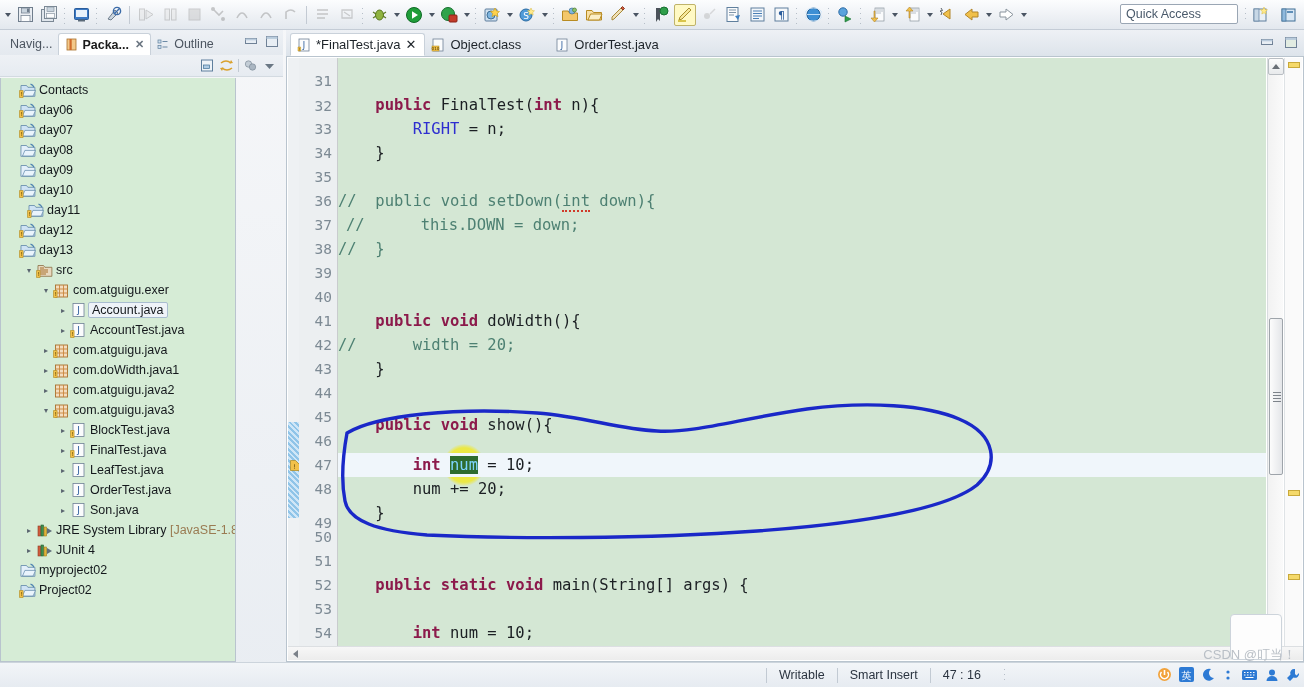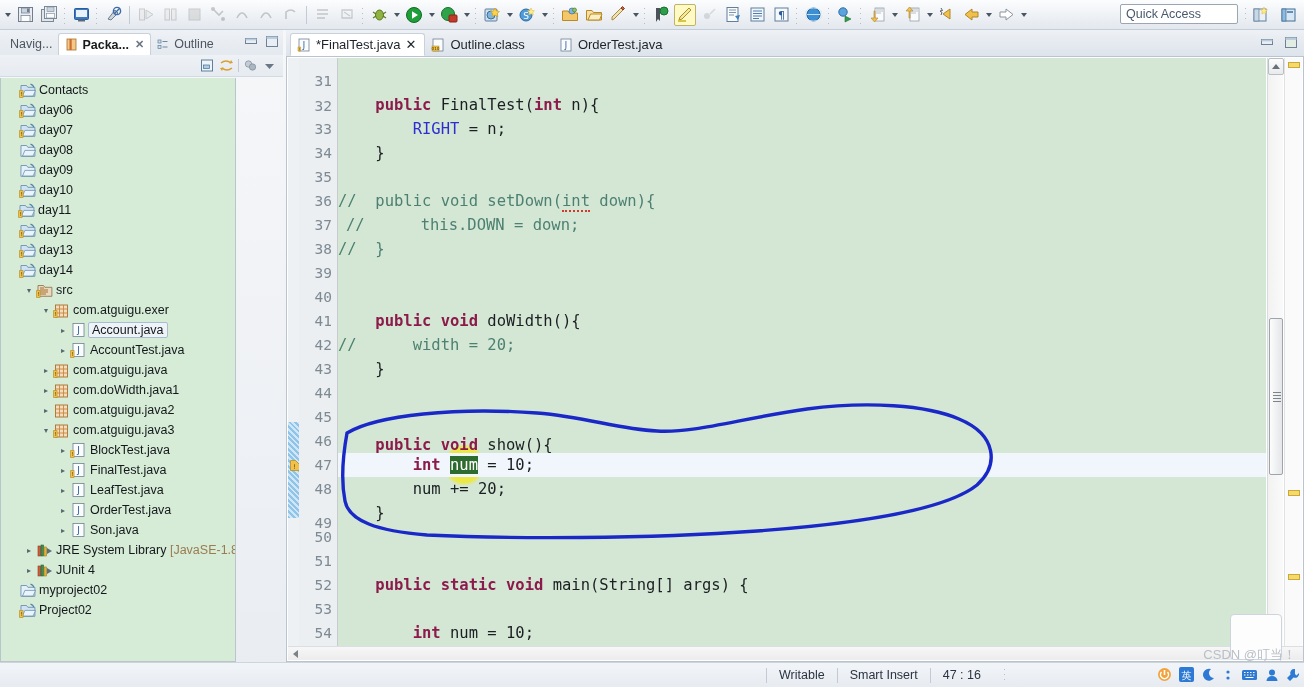--- a/index.html
+++ b/index.html
@@ -181,21 +181,21 @@
   }
   .cl {
     position: absolute; left: 0; right: 0; height: 24px; line-height: 24px;
     font-family: "DejaVu Sans Mono", monospace; font-size: 15.5px;
     white-space: pre; color: #1b1f23;
   }
   .cl.current { background: #f0f6fb; }
   .kw  { color: #8c1a4b; font-weight: bold; }
   .cm  { color: #4d8072; }
   .cn  { color: #2e2ed0; }
-  .sel { background: #2e6b2e; color: #ffffff; }
+  .sel { background: #2e6b2e; color: #7dd3fc; }
   .squig {
     border-bottom: 2px dotted #d03a2a;
   }
   #sel-glow {
     position: absolute; width: 42px; height: 42px; border-radius: 50%;
     background: radial-gradient(circle, rgba(240,232,40,.95) 0%, rgba(240,232,40,.82) 58%, rgba(240,232,40,0) 72%);
     pointer-events: none;
   }
   #caret-cursor {
     position: absolute; width: 9px; height: 20px; pointer-events: none;
@@ -693,21 +693,21 @@
           <span class="twist"></span>
           <span class="ticon"><svg width="17" height="16" viewBox="0 0 17 16">
               <path d="M2 3.5 h5.5 l1.4 1.8 h7 v9 h-14 Z" fill="#cfe3f4" stroke="#5f86a8" stroke-width=".8"></path>
               <path d="M3.5 14 l2.4 -5.6 h10.6 l-2.4 5.6 Z" fill="#eaf4fc" stroke="#5f86a8" stroke-width=".7"></path>
               <path d="M11.5 2.2 q2.6 0.6 3.4 3" fill="none" stroke="#4a7fb0" stroke-width="1.2"></path>
               <path d="M0.5 8.5 l3.6 0 0 7 -3.6 0Z" fill="#f2c14a" stroke="#b08a1e" stroke-width=".6"></path>
               <text x="2.3" y="14.4" font-size="5.6" fill="#5e4200" text-anchor="middle" font-family="DejaVu Sans">!</text>
             </svg></span>
           <span class="tlabel">day10</span>
         </div>
-        <div class="tnode" style="padding-left: 3px;">
+        <div class="tnode" style="padding-left: 12px;">
           <span class="twist"></span>
           <span class="ticon"><svg width="17" height="16" viewBox="0 0 17 16">
               <path d="M2 3.5 h5.5 l1.4 1.8 h7 v9 h-14 Z" fill="#cfe3f4" stroke="#5f86a8" stroke-width=".8"></path>
               <path d="M3.5 14 l2.4 -5.6 h10.6 l-2.4 5.6 Z" fill="#eaf4fc" stroke="#5f86a8" stroke-width=".7"></path>
               <path d="M11.5 2.2 q2.6 0.6 3.4 3" fill="none" stroke="#4a7fb0" stroke-width="1.2"></path>
               <path d="M0.5 8.5 l3.6 0 0 7 -3.6 0Z" fill="#f2c14a" stroke="#b08a1e" stroke-width=".6"></path>
               <text x="2.3" y="14.4" font-size="5.6" fill="#5e4200" text-anchor="middle" font-family="DejaVu Sans">!</text>
             </svg></span>
           <span class="tlabel">day11</span>
         </div>
@@ -725,31 +725,20 @@
         <div class="tnode" style="padding-left: 4px;">
           <span class="twist"></span>
           <span class="ticon"><svg width="17" height="16" viewBox="0 0 17 16">
               <path d="M2 3.5 h5.5 l1.4 1.8 h7 v9 h-14 Z" fill="#cfe3f4" stroke="#5f86a8" stroke-width=".8"></path>
               <path d="M3.5 14 l2.4 -5.6 h10.6 l-2.4 5.6 Z" fill="#eaf4fc" stroke="#5f86a8" stroke-width=".7"></path>
               <path d="M11.5 2.2 q2.6 0.6 3.4 3" fill="none" stroke="#4a7fb0" stroke-width="1.2"></path>
               <path d="M0.5 8.5 l3.6 0 0 7 -3.6 0Z" fill="#f2c14a" stroke="#b08a1e" stroke-width=".6"></path>
               <text x="2.3" y="14.4" font-size="5.6" fill="#5e4200" text-anchor="middle" font-family="DejaVu Sans">!</text>
             </svg></span>
           <span class="tlabel">day13</span>
-        </div>
-        <div class="tnode" style="padding-left: 4px;">
-          <span class="twist"></span>
-          <span class="ticon"><svg width="17" height="16" viewBox="0 0 17 16">
-              <path d="M2 3.5 h5.5 l1.4 1.8 h7 v9 h-14 Z" fill="#cfe3f4" stroke="#5f86a8" stroke-width=".8"></path>
-              <path d="M3.5 14 l2.4 -5.6 h10.6 l-2.4 5.6 Z" fill="#eaf4fc" stroke="#5f86a8" stroke-width=".7"></path>
-              <path d="M11.5 2.2 q2.6 0.6 3.4 3" fill="none" stroke="#4a7fb0" stroke-width="1.2"></path>
-              <path d="M0.5 8.5 l3.6 0 0 7 -3.6 0Z" fill="#f2c14a" stroke="#b08a1e" stroke-width=".6"></path>
-              <text x="2.3" y="14.4" font-size="5.6" fill="#5e4200" text-anchor="middle" font-family="DejaVu Sans">!</text>
-            </svg></span>
-          <span class="tlabel">day14</span>
         </div>
         <div class="tnode" style="padding-left: 21px;">
           <span class="twist">▾</span>
           <span class="ticon"><svg width="17" height="16" viewBox="0 0 17 16">
               <path d="M2 3.5 h5.5 l1.4 1.8 h7 v9 h-14 Z" fill="#e8d9c0" stroke="#8a6f44" stroke-width=".8"></path>
               <path d="M4 6 h4 M4 8 h8 M4 10 h8 M4 12 h6" stroke="#a8702c" stroke-width="1"></path>
               <path d="M0.5 8.5 l3.6 0 0 7 -3.6 0Z" fill="#f2c14a" stroke="#b08a1e" stroke-width=".6"></path>
               <text x="2.3" y="14.4" font-size="5.6" fill="#5e4200" text-anchor="middle" font-family="DejaVu Sans">!</text>
             </svg></span>
           <span class="tlabel">src</span>
@@ -924,21 +913,21 @@
       </div>
 
       <div class="etab">
         <span>
           <svg class="ic" width="14" height="14" viewBox="0 0 14 14">
             <rect x="2" y="1" width="10" height="12" fill="#fbfcfd" stroke="#6f8196" stroke-width=".8"></rect>
             <rect x="1" y="8" width="7" height="5" fill="#f2c14a" stroke="#b08a1e" stroke-width=".5"></rect>
             <text x="4.5" y="12.2" font-size="4.2" fill="#4a3600" text-anchor="middle" font-family="DejaVu Sans">010</text>
           </svg>
         </span>
-        <span>Outline.class</span>
+        <span>Object.class</span>
       </div>
 
       <div class="etab" style="margin-left:20px;">
         <span>
           <svg class="ic" width="14" height="14" viewBox="0 0 14 14">
             <rect x="2" y="1" width="10" height="12" fill="#fbfcfd" stroke="#6f8196" stroke-width=".8"></rect>
             <text x="7" y="10" font-size="8" fill="#2a5c9b" text-anchor="middle" font-family="DejaVu Sans">J</text>
           </svg>
         </span>
         <span>OrderTest.java</span>
@@ -1023,21 +1012,21 @@
           <div class="cl" style="top: 131px;"><span class="cm">//  public void setDown(<span class="squig">int</span> down){</span></div>
           <div class="cl" style="top: 155px; margin-left: 8px;"><span class="cm">//      this.DOWN = down;</span></div>
           <div class="cl" style="top: 179px;"><span class="cm">//  }</span></div>
           <div class="cl" style="top: 203px;"></div>
           <div class="cl" style="top: 227px;"></div>
           <div class="cl" style="top: 251px;">&nbsp;&nbsp;&nbsp;&nbsp;<span class="kw">public</span>&nbsp;<span class="kw">void</span>&nbsp;doWidth(){</div>
           <div class="cl" style="top: 275px;"><span class="cm">//      width = 20;</span></div>
           <div class="cl" style="top: 299px;">&nbsp;&nbsp;&nbsp;&nbsp;}</div>
           <div class="cl" style="top: 323px;"></div>
           <div class="cl" style="top: 347px;"></div>
-          <div class="cl" style="top: 355px; margin-top: 20px;">&nbsp;&nbsp;&nbsp;&nbsp;<span class="kw">public</span>&nbsp;<span class="kw">void</span>&nbsp;show(){</div>
+          <div class="cl" style="top: 355px;">&nbsp;&nbsp;&nbsp;&nbsp;<span class="kw">public</span>&nbsp;<span class="kw">void</span>&nbsp;show(){</div>
           <div class="cl current" style="top: 395px;">&nbsp;&nbsp;&nbsp;&nbsp;&nbsp;&nbsp;&nbsp;&nbsp;<span class="kw">int</span>&nbsp;<span class="sel">num</span>&nbsp;=&nbsp;10;</div>
           <div class="cl" style="top: 419px;">&nbsp;&nbsp;&nbsp;&nbsp;&nbsp;&nbsp;&nbsp;&nbsp;num&nbsp;+=&nbsp;20;</div>
           <div class="cl" style="top: 443px;">&nbsp;&nbsp;&nbsp;&nbsp;}</div>
           <div class="cl" style="top: 467px;"></div>
           <div class="cl" style="top: 491px;"></div>
           <div class="cl" style="top: 515px;">&nbsp;&nbsp;&nbsp;&nbsp;<span class="kw">public</span>&nbsp;<span class="kw">static</span>&nbsp;<span class="kw">void</span>&nbsp;main(String[]&nbsp;args)&nbsp;{</div>
           <div class="cl" style="top: 539px;"></div>
           <div class="cl" style="top: 563px;">&nbsp;&nbsp;&nbsp;&nbsp;&nbsp;&nbsp;&nbsp;&nbsp;<span class="kw">int</span>&nbsp;num&nbsp;=&nbsp;10;</div>
         </div>
 

